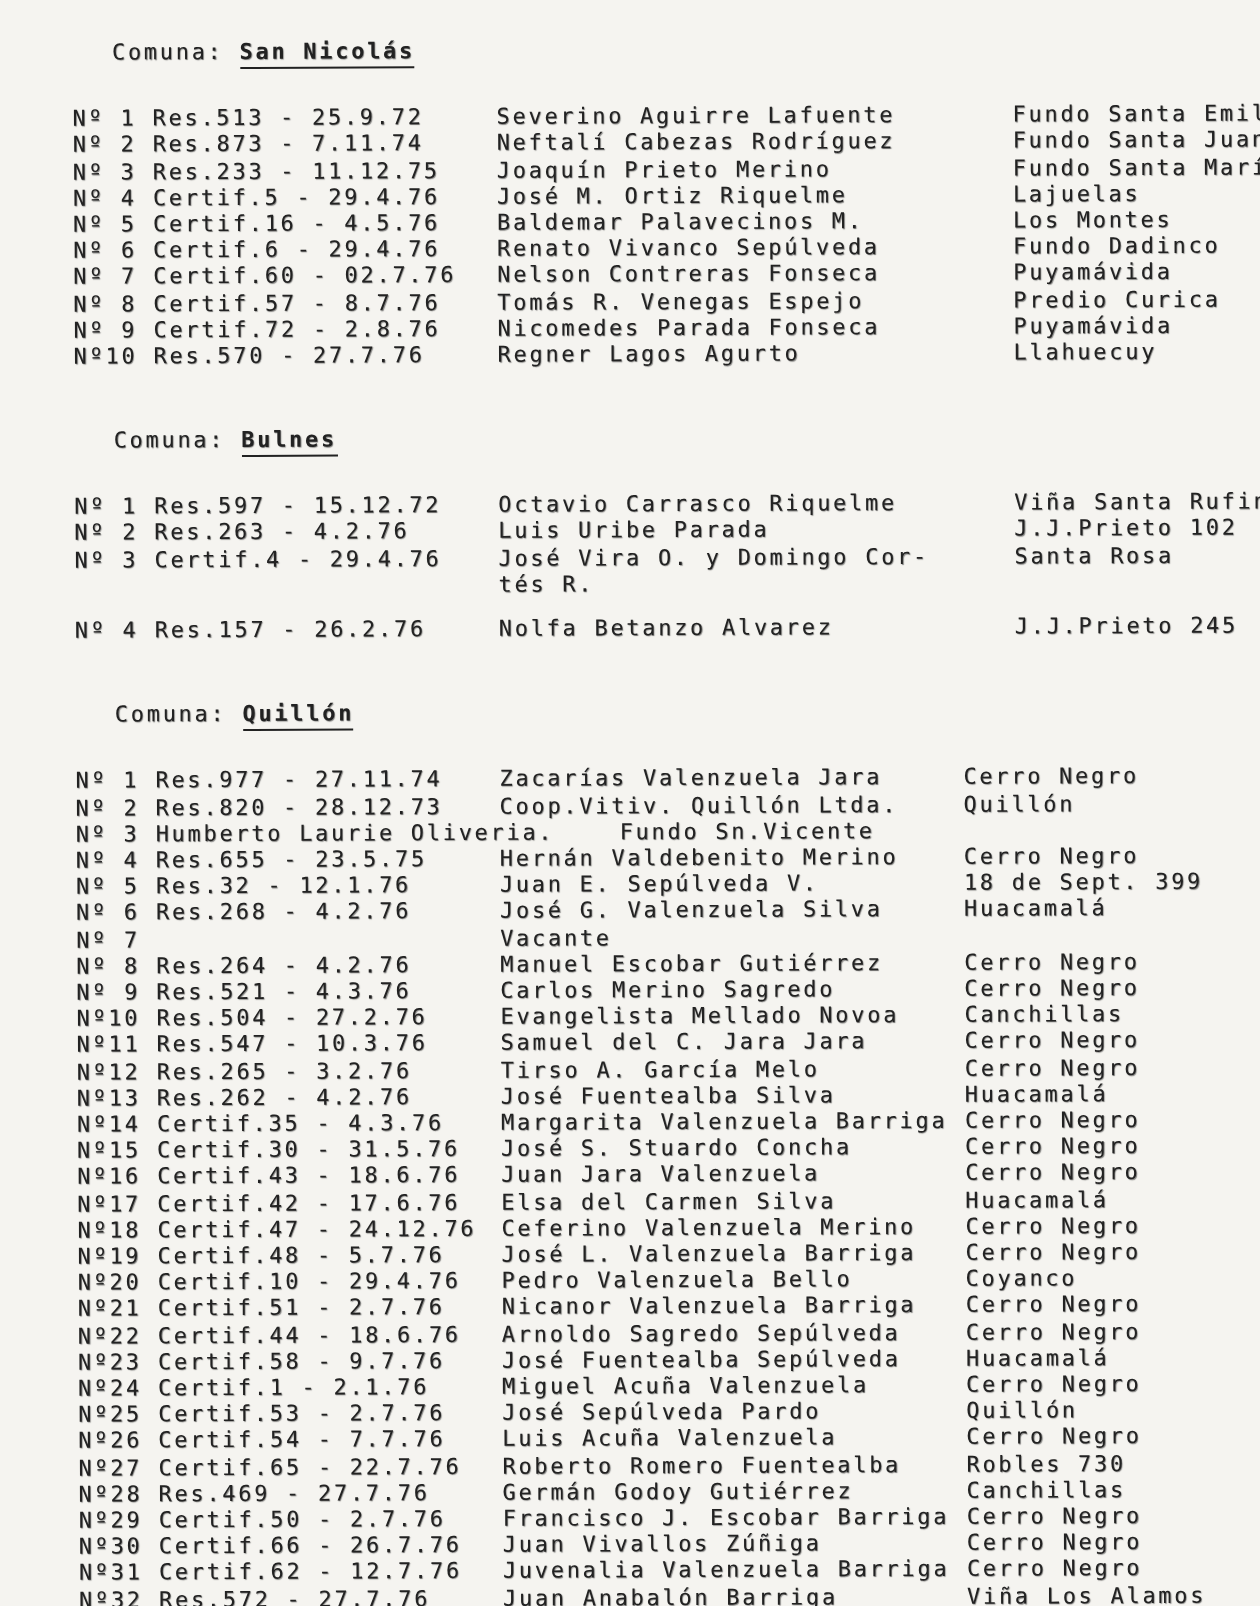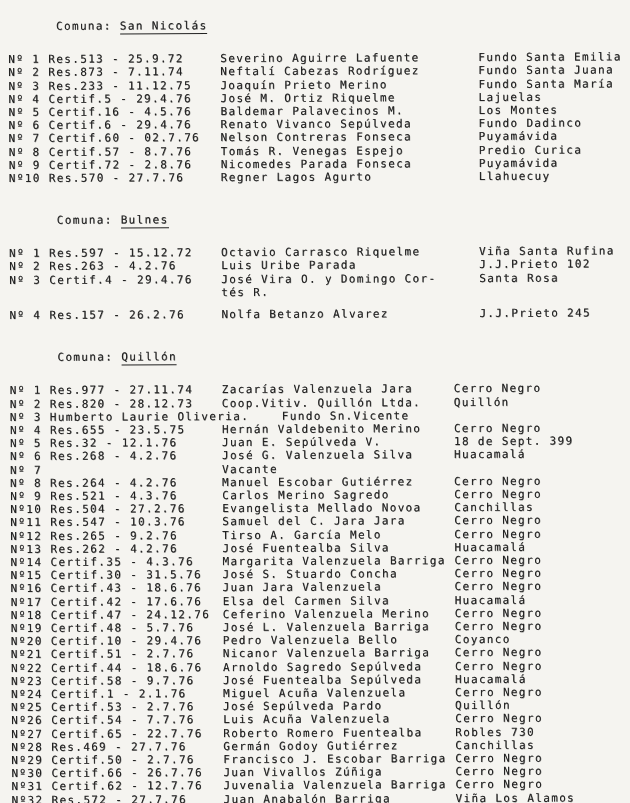--- a/index.html
+++ b/index.html
@@ -27,24 +27,25 @@
     transform-origin: 0 0;
   }
   .comuna { margin-top: 16px; }
   .comuna:first-of-type { margin-top: 0; }
   .comuna-header { margin-bottom: 5px; white-space: pre; }
   .comuna-name {
     margin-left: 8px;
     display: inline-block;
     border-bottom: 1.2px solid #222;
     padding-bottom: 0.5px;
+    font-weight: bold;
   }
   .row { display: flex; }
   .row span { white-space: pre; display: block; }
-  .c-num   { width: 40px;  flex: none; }
+  .c-num   { width: 40px;  flex: none; margin-left: 28px; }
   .c-reg   { width: 172px; flex: none; }
   .c-name  { width: 258px; flex: none; }
   .comuna--narrow .c-name { width: 232px; }
   .c-place { flex: 1; min-width: 0; }
   .row.gap-before { margin-top: 9px; }
 </style>
 </head>
 <body>
 
 <div class="doc">
@@ -237,21 +238,21 @@
 
   <div class="row">
     <span class="c-num">Nº11</span>
     <span class="c-reg">Res.547 - 10.3.76</span>
     <span class="c-name">Samuel del C. Jara Jara</span>
     <span class="c-place">Cerro Negro</span>
   </div>
 
   <div class="row">
     <span class="c-num">Nº12</span>
-    <span class="c-reg">Res.265 - 9.2.76</span>
+    <span class="c-reg">Res.265 - 3.2.76</span>
     <span class="c-name">Tirso A. García Melo</span>
     <span class="c-place">Cerro Negro</span>
   </div>
 
   <div class="row">
     <span class="c-num">Nº13</span>
     <span class="c-reg">Res.262 - 4.2.76</span>
     <span class="c-name">José Fuentealba Silva</span>
     <span class="c-place">Huacamalá</span>
   </div>

